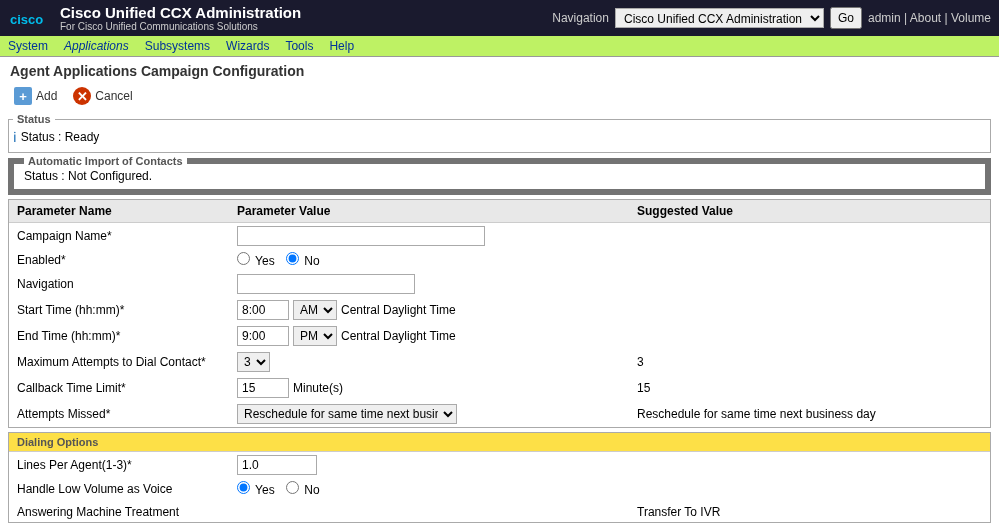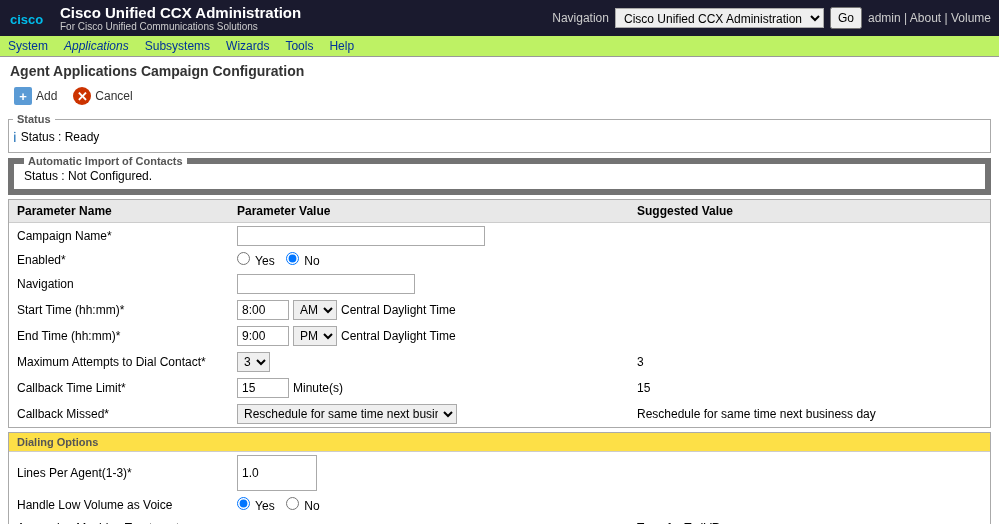--- a/index.html
+++ b/index.html
@@ -194,21 +194,21 @@
         <td style="padding:3px 8px;">
           <div style="display:flex;align-items:center;gap:4px;">
             <input type="text" value="15" style="width: 52px; font-size: 12px; padding: 2px 4px; border: 1px solid rgb(170, 170, 170); height: 20px;">
             <span style="font-size:12px;">Minute(s)</span>
           </div>
         </td>
         <td style="padding:3px 8px;font-size:12px;">15</td>
       </tr>
 
       <tr>
-        <td style="padding:3px 8px;font-size:12px;">Callback Missed*</td>
+        <td style="padding:3px 8px;font-size:12px;">Attempts Missed*</td>
         <td style="padding:3px 8px;">
           <select style="font-size:12px;height:20px;border:1px solid #aaa;width:220px;">
             <option selected="">Reschedule for same time next business day</option>
             <option>Cancel</option>
             <option>Retry</option>
           </select>
         </td>
         <td style="padding:3px 8px;font-size:12px;">Reschedule for same time next business day</td>
       </tr>
     </tbody>
@@ -218,21 +218,21 @@
 <div style="margin:4px 8px 2px;border:1px solid #aaa;">
   <div style="background:#fde047;padding:2px 8px;border-bottom:1px solid #ccc;">
     <span style="font-size:11px;font-weight:bold;color:#555;">Dialing Options</span>
   </div>
   <table style="width:100%;border-collapse:collapse;">
     <tbody>
 
       <tr>
         <td style="padding:3px 8px;font-size:12px;width:220px;">Lines Per Agent(1-3)*</td>
         <td style="padding:3px 8px;width:400px;">
-          <input type="text" value="1.0" style="width: 80px; font-size: 12px; padding: 1px 4px; border: 1px solid rgb(170, 170, 170); height: 36px;">
+          <input type="text" value="1.0" style="width: 80px; font-size: 12px; padding: 1px 4px; border: 1px solid rgb(170, 170, 170); height: 20px;">
         </td>
         <td></td>
       </tr>
 
       <tr>
         <td style="padding:3px 8px;font-size:12px;">Handle Low Volume as Voice</td>
         <td style="padding:3px 8px;">
           <label style="font-size:12px;margin-right:8px;">
             <input type="radio" name="lowvol" value="yes" checked="" style=""> Yes
           </label>

